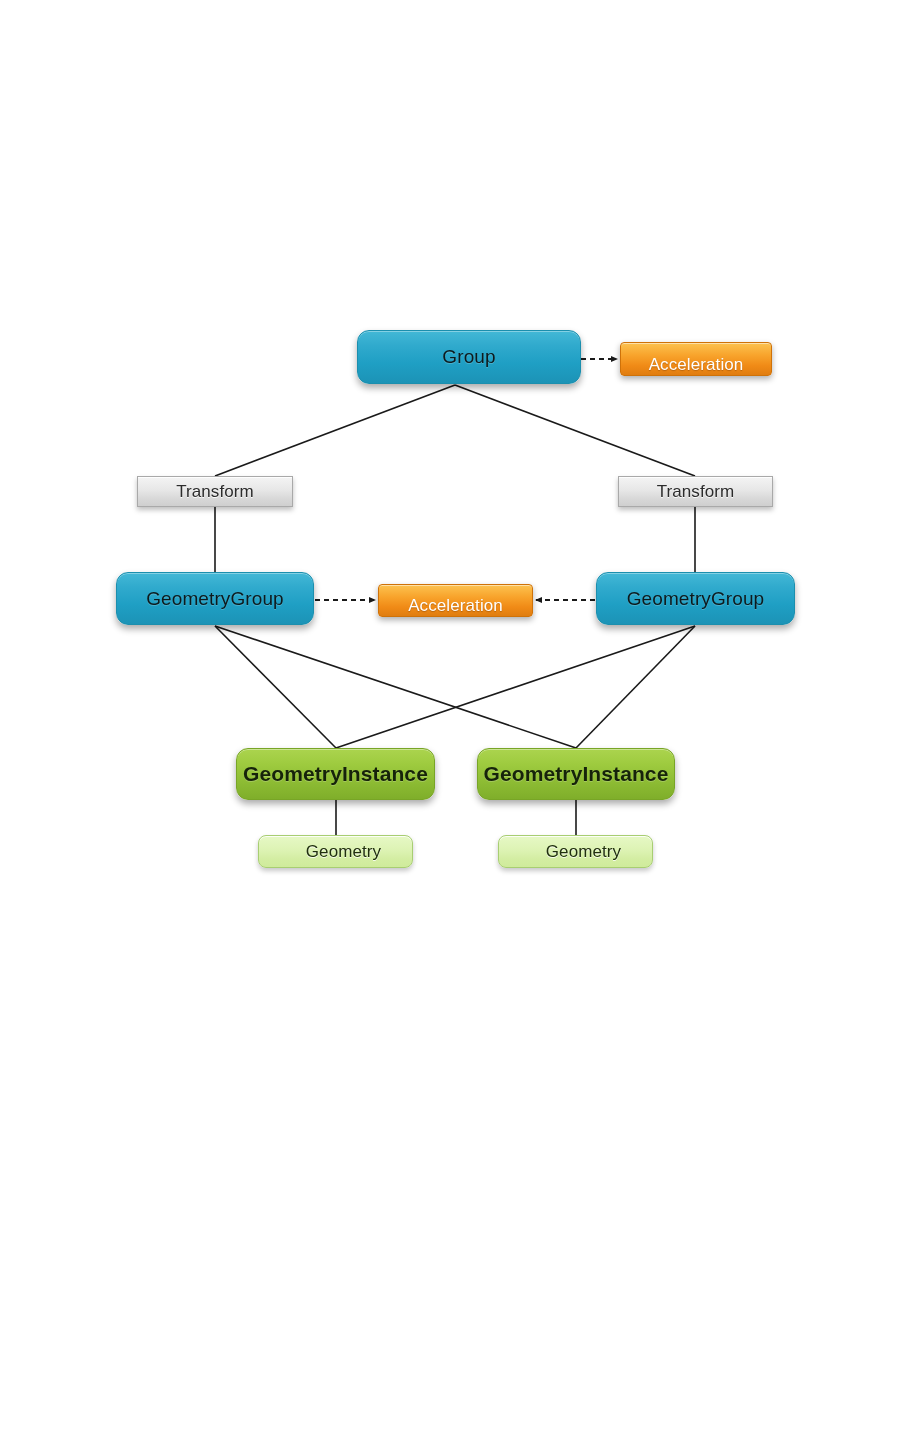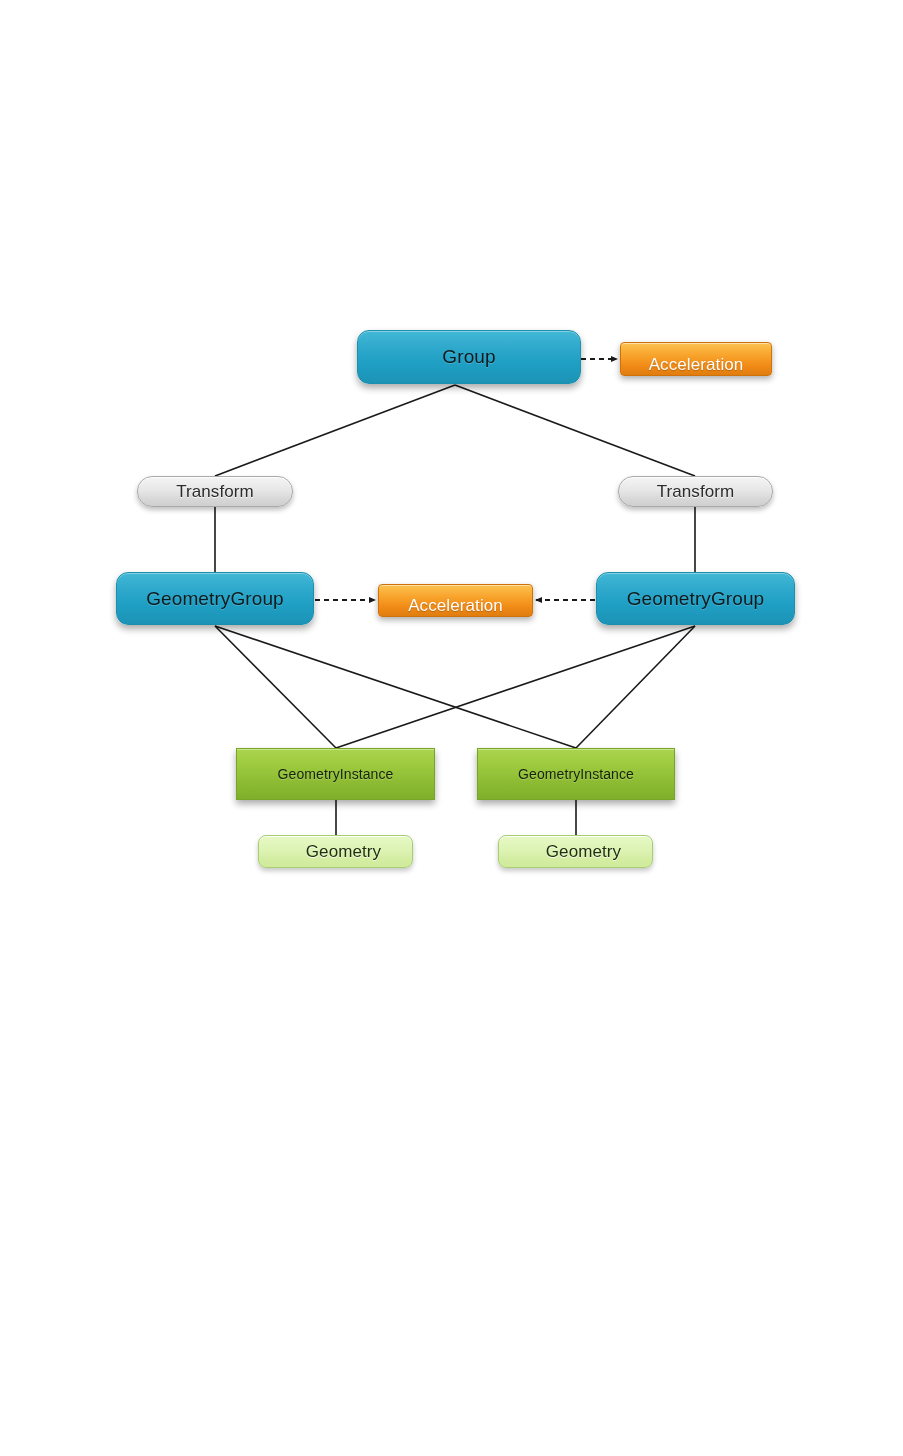--- a/index.html
+++ b/index.html
@@ -56,38 +56,39 @@
     border: 1px solid #cf7208;
     color: #ffffff;
     font-size: 17px;
     box-shadow: 0 3px 6px rgba(0,0,0,0.32), inset 0 1px 0 rgba(255,255,255,0.5);
     text-shadow: 0 1px 1px rgba(120,60,0,0.45);
     align-items: flex-end;
   }
 
   
   .node.gray {
-    border-radius: 15px;
+    border-radius: 0;
     background: linear-gradient(180deg, #f4f4f4 0%, #e7e7e7 45%, #d8d8d8 75%, #cfcfcf 100%);
     border: 1px solid #a9a9a9;
     color: #2b2b2b;
     font-size: 17px;
     box-shadow: 0 3px 5px rgba(0,0,0,0.25), inset 0 1px 0 rgba(255,255,255,0.9);
     text-shadow: 0 1px 0 rgba(255,255,255,0.9);
   }
 
   
   .node.olive {
-    border-radius: 0;
+    border-radius: 12px;
     background: linear-gradient(180deg, #abd44e 0%, #9ecb3f 30%, #8cbb33 68%, #7fae2a 100%);
     border: 1px solid #78a526;
     color: #16230a;
-    font-size: 14px;
+    font-size: 21px;
     box-shadow: 0 4px 7px rgba(0,0,0,0.33), inset 0 1px 0 rgba(255,255,255,0.4);
     text-shadow: 0 1px 0 rgba(255,255,255,0.2);
+    font-weight: bold;
   }
 
   
   .node.palegreen {
     border-radius: 8px;
     background: linear-gradient(180deg, #e6f8c5 0%, #ddf3b4 45%, #d3edA2 75%, #cfeb9b 100%);
     border: 1px solid #a8ce72;
     color: #20300d;
     font-size: 17px;
     box-shadow: 0 3px 5px rgba(0,0,0,0.22), inset 0 1px 0 rgba(255,255,255,0.85);

